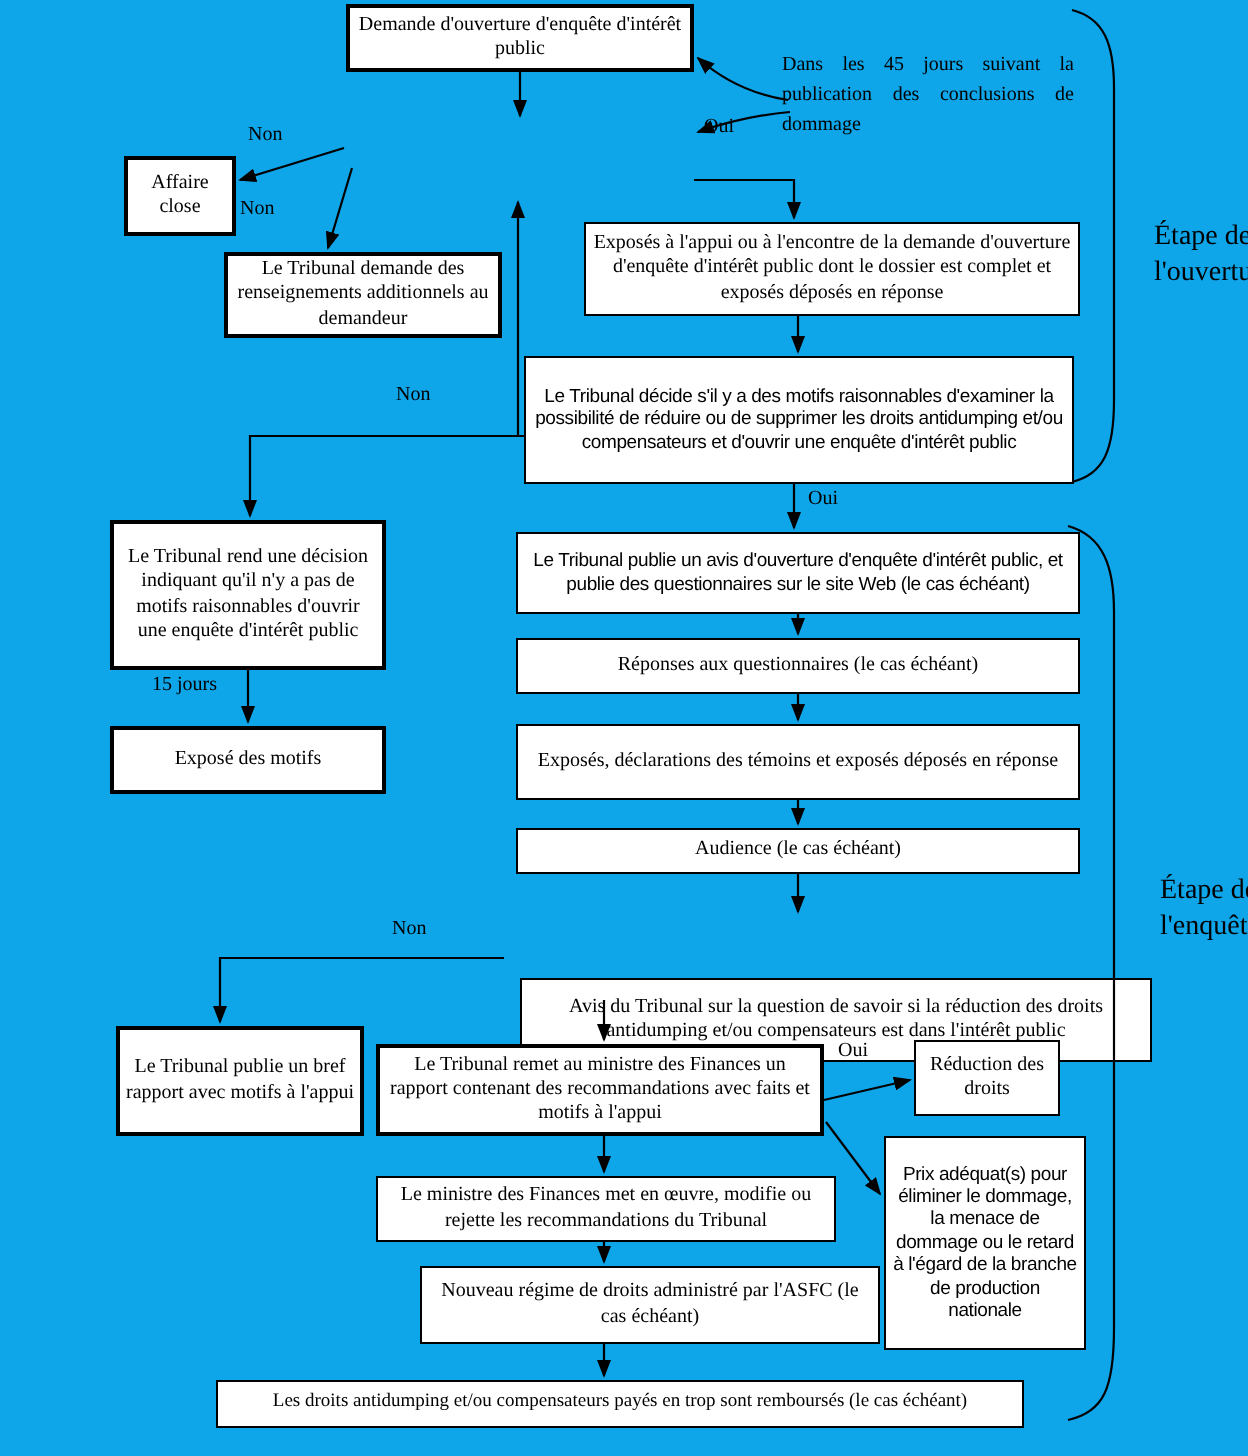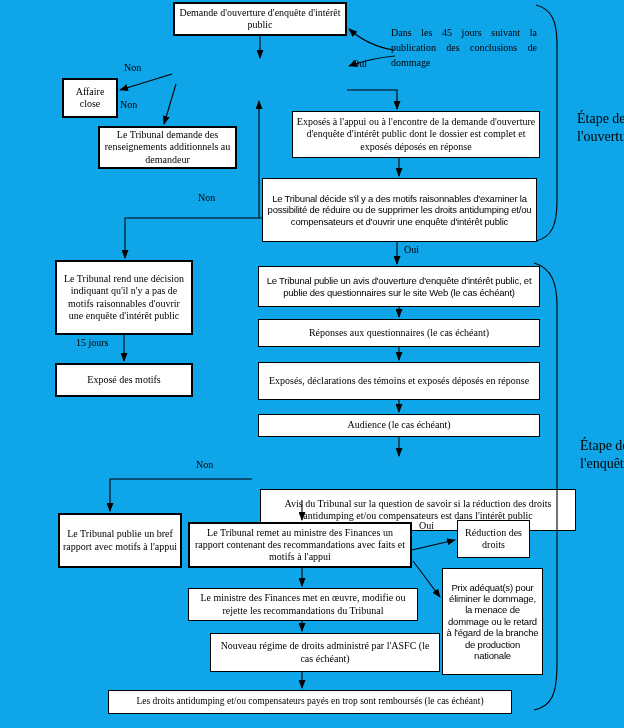--- a/index.html
+++ b/index.html
@@ -20,21 +20,21 @@
 </head>
 <body>
 
 <div class="canvas">
 
   <div class="node thick" style="left:173px;top:2px;width:174px;height:34px;">Demande d'ouverture d'enquête d'intérêt public</div>
 
 
   <div class="node thick" style="left:62px;top:78px;width:56px;height:40px;">Affaire close</div>
 
-  <div class="node thick" style="left:98px;top:126px;width:139px;height:43px;">Le Tribunal demande des renseignements additionnels au demandeur</div>
+  <div class="node thick" style="left:112px;top:126px;width:139px;height:43px;">Le Tribunal demande des renseignements additionnels au demandeur</div>
 
   <div class="node" style="left:292px;top:111px;width:248px;height:47px;">Exposés à l'appui ou à l'encontre de la demande d'ouverture d'enquête d'intérêt public dont le dossier est complet et exposés déposés en réponse</div>
 
   <div class="node condensed" style="left:262px;top:178px;width:275px;height:64px;">Le Tribunal décide s'il y a des motifs raisonnables d'examiner la possibilité de réduire ou de supprimer les droits antidumping et/ou compensateurs et d'ouvrir une enquête d'intérêt public</div>
 
   <div class="node thick" style="left:55px;top:260px;width:138px;height:75px;">Le Tribunal rend une décision indiquant qu'il n'y a pas de motifs raisonnables d'ouvrir une enquête d'intérêt public</div>
 
   <div class="node thick" style="left:55px;top:363px;width:138px;height:34px;">Exposé des motifs</div>
 
   <div class="node condensed" style="left:258px;top:266px;width:282px;height:41px;">Le Tribunal publie un avis d'ouverture d'enquête d'intérêt public, et publie des questionnaires sur le site Web (le cas échéant)</div>

